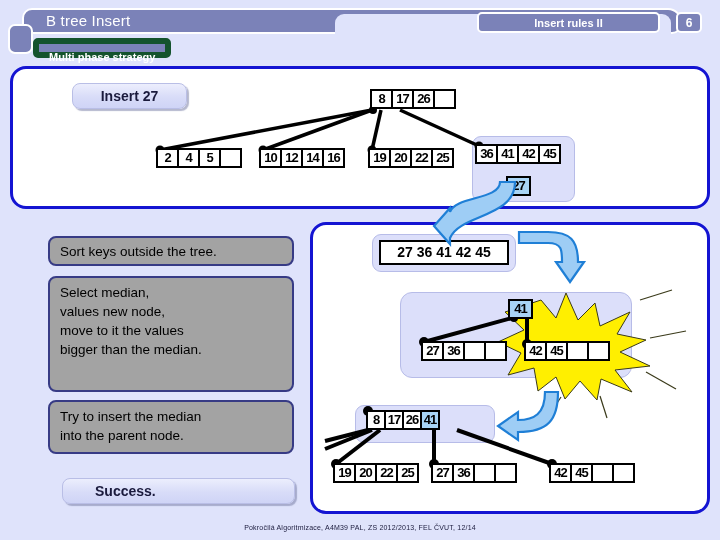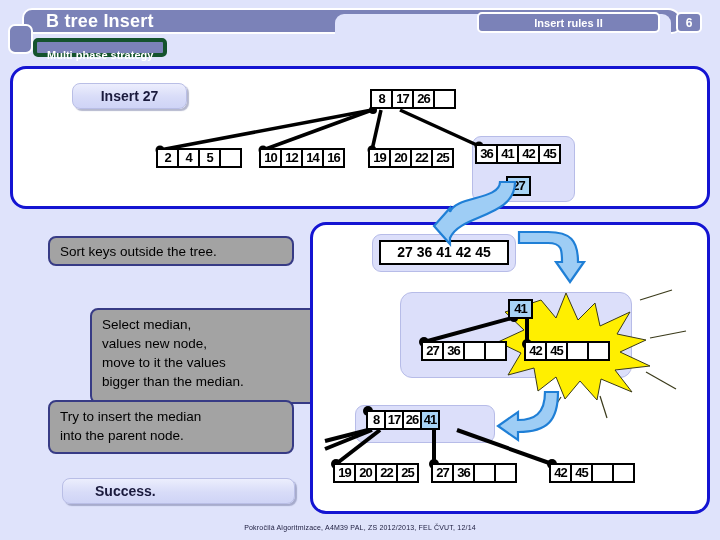--- a/index.html
+++ b/index.html
@@ -12,26 +12,26 @@
   #stage{position:absolute;left:0;top:0;width:720px;height:540px;}
 
   
   .hdr-bar{
     position:absolute;background:#7b82b8;border:2px solid #ffffff;
     border-radius:9px;box-sizing:border-box;
   }
   #hdr-main{left:22px;top:8px;width:660px;height:26px;border-radius:10px 14px 10px 10px;}
   #hdr-title{
     position:absolute;left:46px;top:9px;width:300px;height:40px;
-    color:#ffffff;font-size:18px;font-weight:bold;line-height:24px;
+    color:#ffffff;font-size:15px;font-weight:normal;line-height:24px;
     letter-spacing:.2px;white-space:nowrap;
   }
   #hdr-sub{
     position:absolute;left:33px;top:38px;height:19px;padding:4px 10px;
-    background:#7b82b8;border:4px solid #14532d;border-radius:5px;
+    background:#7b82b8;border:6px solid #14532d;border-radius:5px;
     color:#ffffff;font-size:11px;font-weight:bold;line-height:19px;
     white-space:nowrap;box-sizing:border-box;
   }
   #hdr-knob{
     position:absolute;left:8px;top:24px;width:25px;height:30px;
     background:#7b82b8;border:2px solid #ffffff;border-radius:7px;box-sizing:border-box;
   }
   #hdr-chapter{
     position:absolute;left:335px;top:14px;width:336px;height:20px;
     background:#dfe3fb;border-radius:9px 9px 0 0;
@@ -69,21 +69,21 @@
   #btn-success{left:62px;top:478px;width:233px;height:26px;font-size:14px;line-height:24px;text-align:left;padding-left:32px;}
 
   
   .tbox{
     position:absolute;background:#a3a3a3;border:2px solid #373b85;
     border-radius:8px;box-sizing:border-box;
     color:#000000;font-size:13.5px;line-height:19px;
     padding:5px 10px;
   }
   #tbox-sort{left:48px;top:236px;width:246px;height:30px;padding-top:4px;}
-  #tbox-median{left:48px;top:308px;width:246px;height:96px;margin-left:42px;}
+  #tbox-median{left:48px;top:276px;width:246px;height:116px;}
   #tbox-try{left:48px;top:400px;width:246px;height:54px;}
 
   
   .node{position:absolute;display:flex;}
   .cell{
     width:23px;height:20px;background:#ffffff;
     border:2px solid #000000;margin-right:-2px;box-sizing:border-box;
     color:#000000;font-size:13px;font-weight:bold;line-height:16px;
     text-align:center;font-family:"Liberation Sans",sans-serif;
     letter-spacing:-1px;

